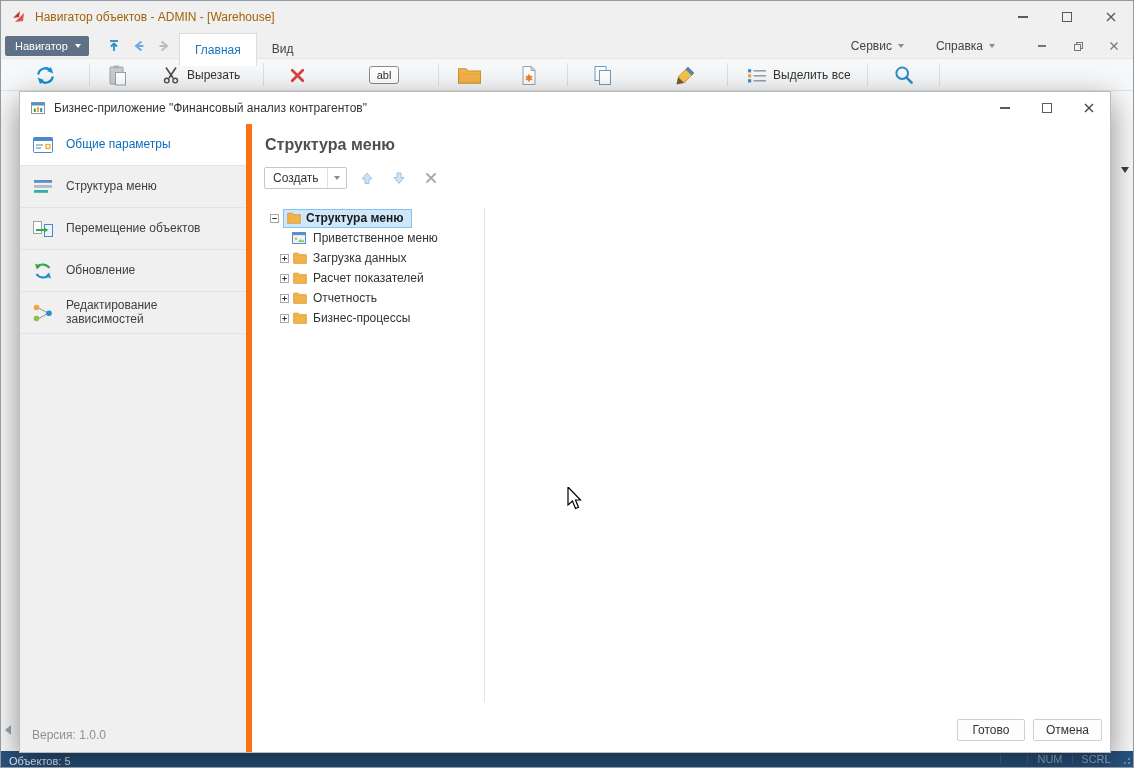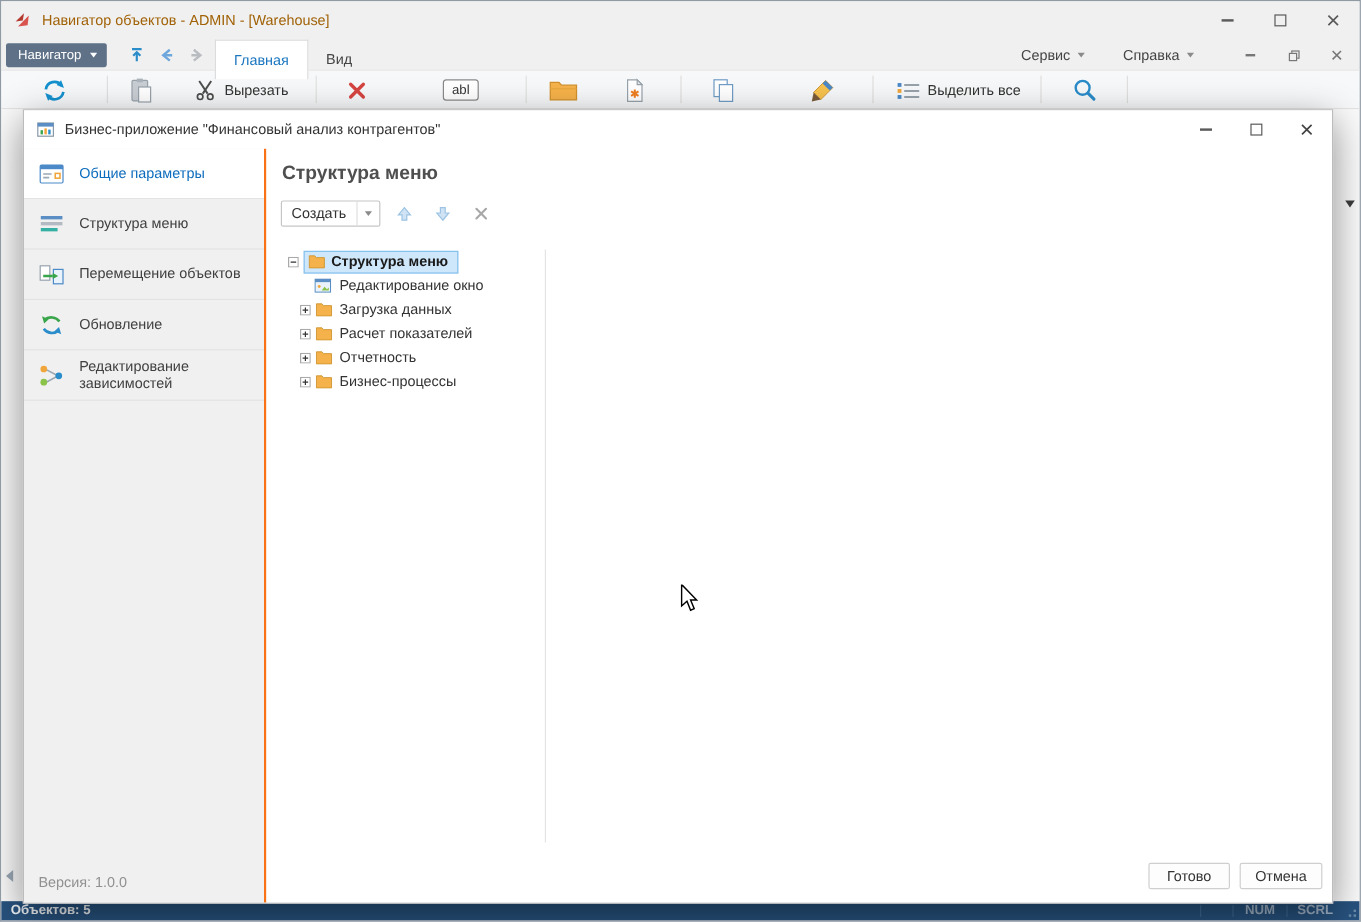--- a/index.html
+++ b/index.html
@@ -38,38 +38,38 @@
   .bb-sep { position:absolute; top:4px; bottom:4px; width:1px; background:#e0e0e0; }
   .bb-item { position:absolute; top:3px; height:26px; display:flex; align-items:center; gap:6px; font-size:12px; color:#333; }
   .abl-box { width:30px; height:18px; border:1px solid #8a8a8a; border-radius:3px; background:#fff; font-size:11px; color:#333; display:flex; align-items:center; justify-content:center; }
 
   
   .workspace { position:absolute; left:0; top:90px; right:0; bottom:16px; background:#fafafa; }
   .edge-left-arrow { position:absolute; left:4px; top:724px; width:0; height:0; border-top:5px solid transparent; border-bottom:5px solid transparent; border-right:6px solid #9aa7b5; }
   .edge-right-marker { position:absolute; left:1120px; top:166px; width:0; height:0; border-left:4px solid transparent; border-right:4px solid transparent; border-top:6px solid #3c3c3c; }
 
   
-  .statusbar { position:absolute; left:0; right:0; bottom:0; height:16px; background:#27527e; display:flex; align-items:center; font-size:11px; color:#f0f4f8;font-weight:bold; }
+  .statusbar { position:absolute; left:0; right:0; bottom:0; height:16px; background:#27527e; display:flex; align-items:flex-end; font-size:11px; color:#f0f4f8; }
   .statusbar .left { padding-left:8px; }
   .status-right { margin-left:auto; display:flex; align-items:center; height:100%; }
   .st-sep { width:1px; height:10px; background:#3f6a96; }
   .st-pane { height:100%; display:flex; align-items:center; justify-content:center; color:#9fb3c8; }
   .grip { width:14px; height:100%; position:relative; }
   .grip i { position:absolute; width:2px; height:2px; background:#6b8cab; }
 
   
   .dialog { position:absolute; left:18px; top:90px; width:1092px; height:662px; background:#fff; border:1px solid #bcbcbc; box-shadow:0 10px 30px rgba(0,0,0,.45); }
   .dlg-titlebar { height:32px; display:flex; align-items:center; background:#fff; }
   .dlg-titlebar .ic { margin-left:10px; display:flex; }
   .dlg-titlebar .ttl { margin-left:8px; font-size:12px; color:#333; }
   .dlg-controls { margin-left:auto; display:flex; }
   .dlg-btn { width:42px; height:30px; display:flex; align-items:center; justify-content:center; color:#555; }
   .dlg-body { position:absolute; left:0; top:32px; right:0; bottom:0; display:flex; }
 
-  .dlg-sidebar { width:202px; background:#f0f0f0; border-right:2px solid #f97316; position:relative; }
+  .dlg-sidebar { width:232px; background:#f0f0f0; border-right:6px solid #f97316; position:relative; }
   .side-item { height:42px; display:flex; align-items:center; gap:10px; padding:0 8px 0 10px; border-bottom:1px solid #e3e3e3; font-size:12px; color:#404040; line-height:1.15; }
   .side-item.active { background:#fff; color:#0d6cbd; }
   .side-ic { width:26px; min-width:26px; height:22px; display:flex; align-items:center; justify-content:center; }
   .version { position:absolute; left:12px; bottom:10px; font-size:12px; color:#909090; }
 
   .dlg-content { flex:1; position:relative; background:#fff; }
   .page-title { position:absolute; left:13px; top:12px; font-size:16px; font-weight:700; color:#4f4f4f; }
   .ctoolbar { position:absolute; left:12px; top:42px; height:24px; display:flex; align-items:center; gap:8px; }
   .create-btn { height:22px; display:flex; align-items:center; border:1px solid #c6c6c6; border-radius:2px; background:#fff; font-size:12px; color:#333; }
   .create-btn .lbl { padding:0 8px; }
@@ -423,21 +423,21 @@
             </span>
           </div>
 
           <div class="trow child-item">
             <svg width="14" height="12" viewBox="0 0 14 12">
               <rect x="0.5" y="0.5" width="13" height="11" fill="#eaf3fb" stroke="#5b8ec4"></rect>
               <rect x="0.5" y="0.5" width="13" height="2.6" fill="#5b8ec4"></rect>
               <circle cx="4" cy="6.8" r="1.2" fill="#f0a63a"></circle>
               <path d="M6 10 l2.5-3 2 2 1.5-1.5 V10 Z" fill="#8bc34a"></path>
             </svg>
-            <span class="tlabel">Редактирование окно</span>
+            <span class="tlabel">Приветственное меню</span>
           </div>
 
           <div class="trow child-folder">
             <svg width="9" height="9" viewBox="0 0 9 9">
               <rect x="0.5" y="0.5" width="8" height="8" fill="#fff" stroke="#a9a9a9"></rect>
                 <path d="M2.2 4.5 H6.8 M4.5 2.2 V6.8" stroke="#333"></path>
             </svg>
             <svg width="14" height="12" viewBox="0 0 14 12">
               <path d="M0.7 11.3 V1.2 h4.6 l1.3 1.5 h6.7 v8.6 Z" fill="#f6b24a" stroke="#cf9733" stroke-width="0.8"></path>
             </svg>

